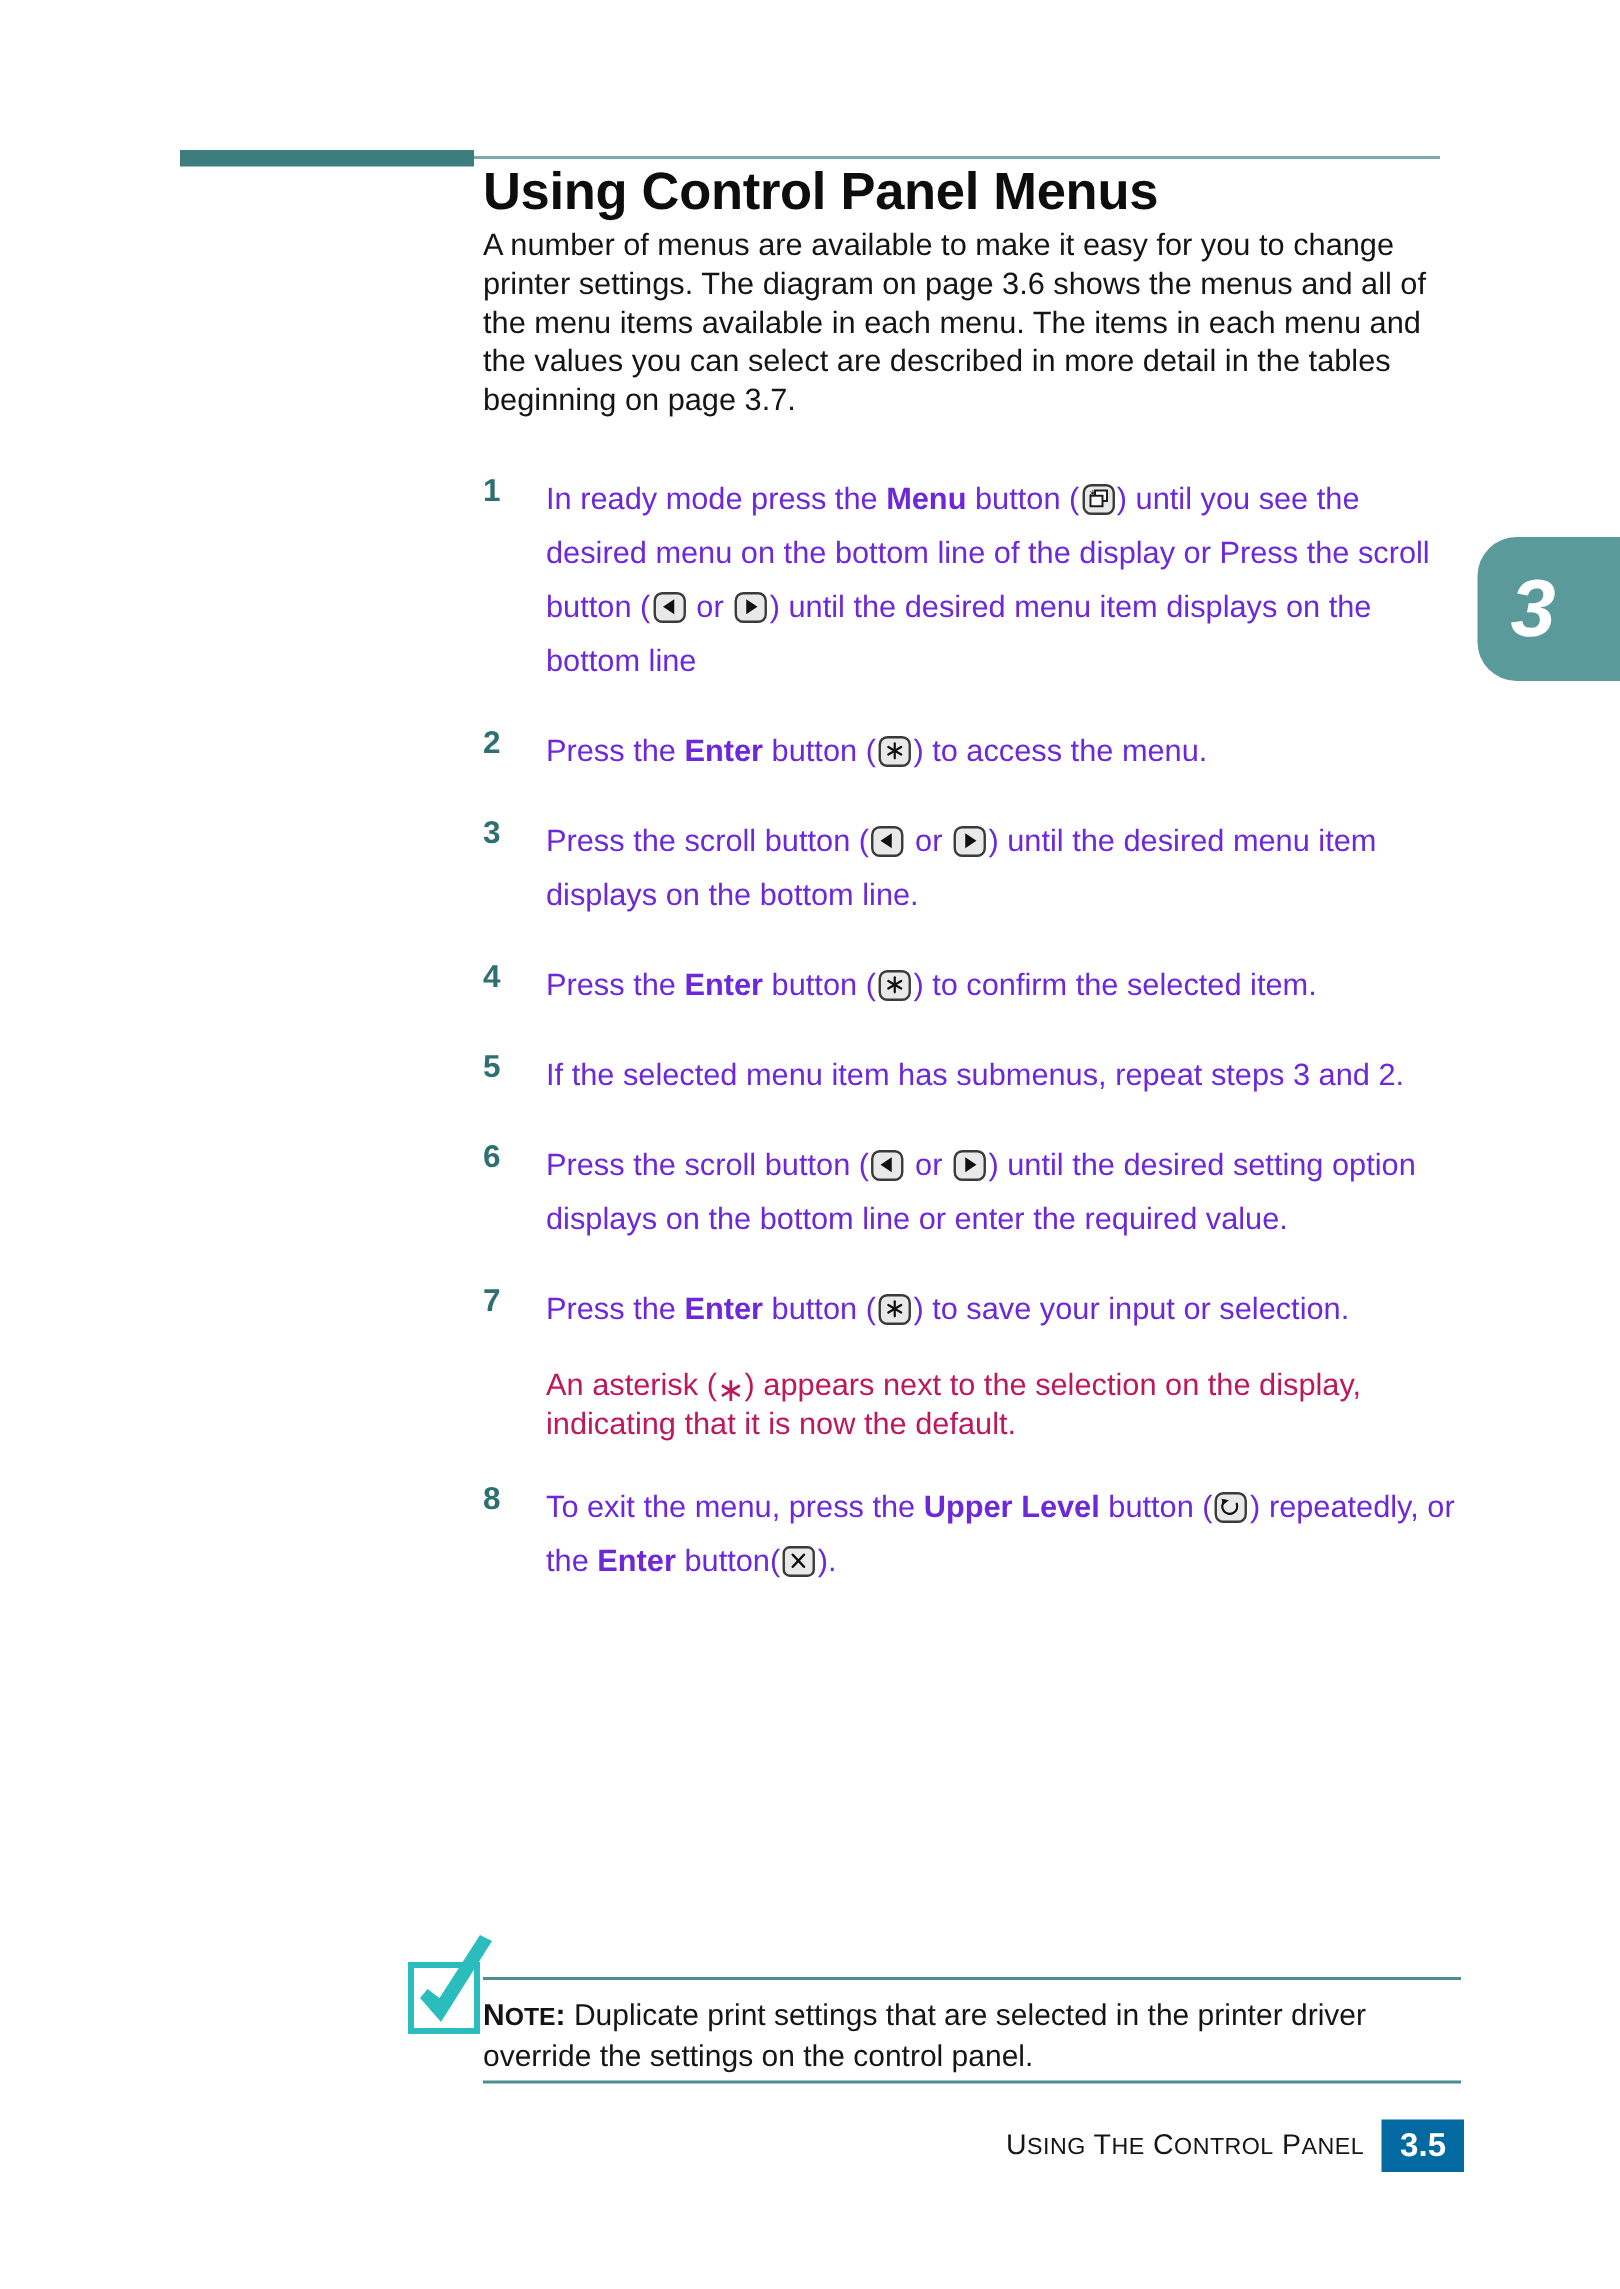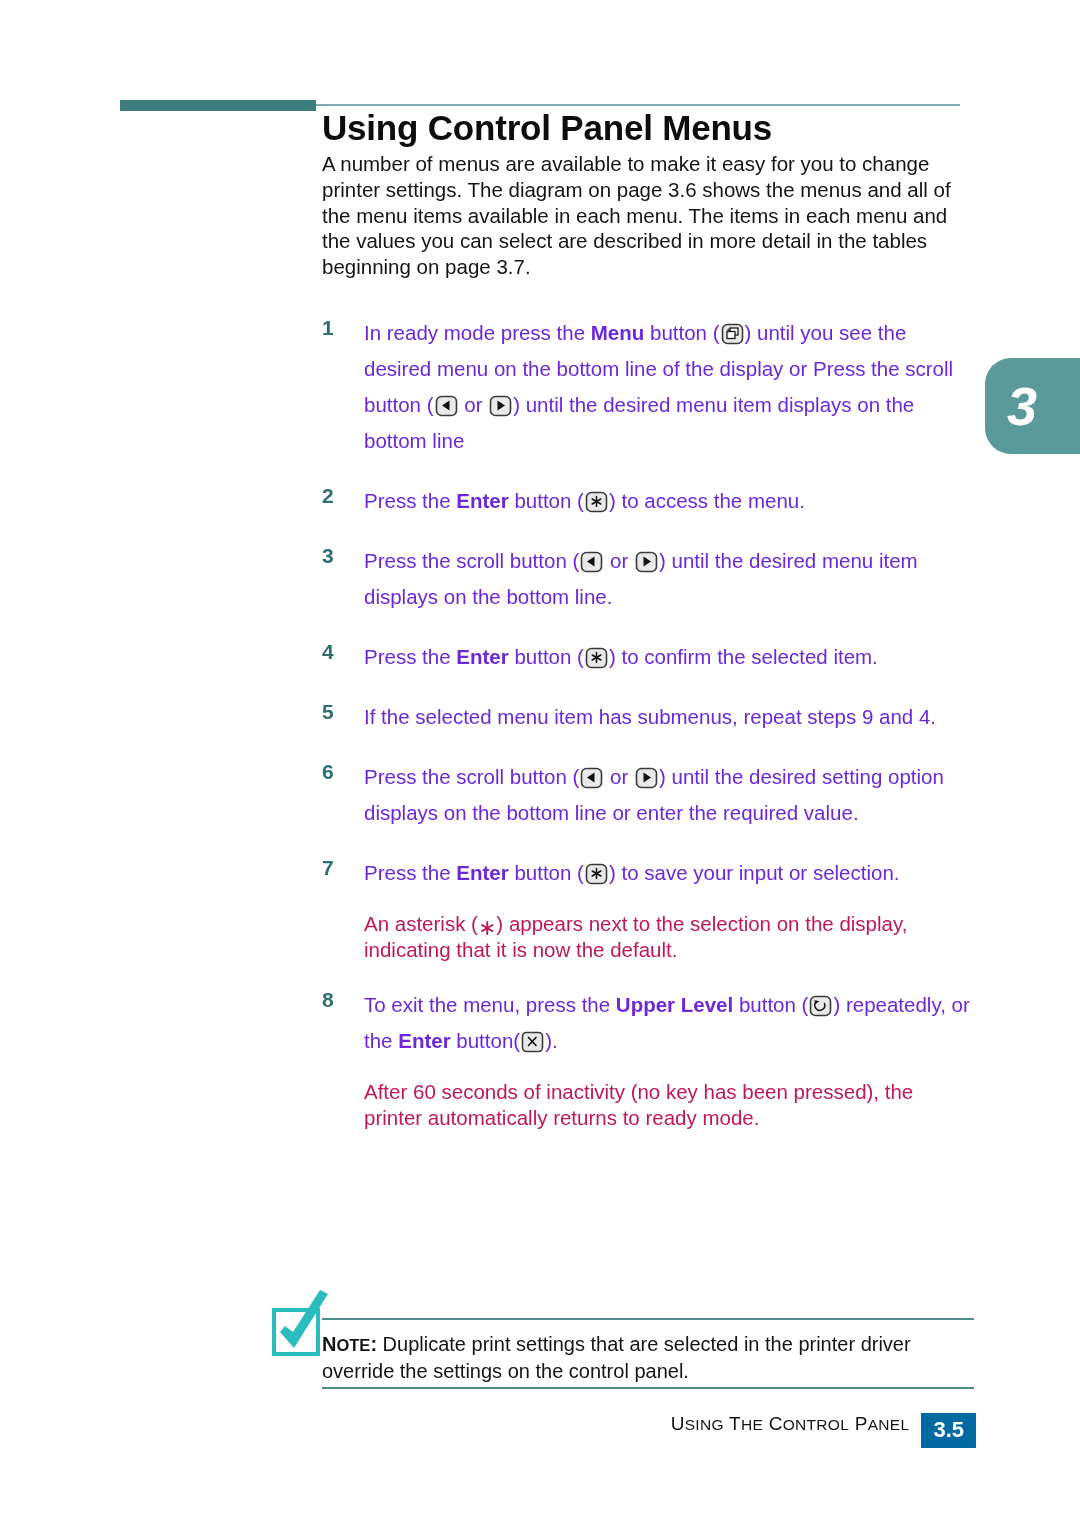--- a/index.html
+++ b/index.html
@@ -201,21 +201,21 @@
     left: 0;
     top: 1413px;
     width: 1080px;
     height: 44px;
   }
   .footer-inner {
     position: absolute;
     right: 104px;
     top: 0;
     display: flex;
-    align-items: flex-start;
+    align-items: center;
     gap: 12px;
   }
   .footer-label {
     font-size: 19px;
     color: #151515;
     letter-spacing: 0.3px;
   }
   .footer-label .sc {
     font-size: 15.5px;
   }
@@ -290,21 +290,21 @@
                 <rect x="1.5" y="1.5" width="20" height="19" rx="5" fill="#e9e9e9" stroke="#3a3a3a" stroke-width="1.6"></rect>
                 <g stroke="#111" stroke-width="1.5" stroke-linecap="round">
                   <line x1="11.5" y1="5.5" x2="11.5" y2="15.5"></line>
                   <line x1="7.2" y1="8" x2="15.8" y2="13"></line>
                   <line x1="15.8" y1="8" x2="7.2" y2="13"></line>
                 </g>
               </svg></span>) to confirm the selected item.</div>
         </div>
         <div class="step">
           <div class="step-num">5</div>
-          <div class="step-body">If the selected menu item has submenus, repeat steps 9 and 4.</div>
+          <div class="step-body">If the selected menu item has submenus, repeat steps 3 and 2.</div>
         </div>
         <div class="step">
           <div class="step-num">6</div>
           <div class="step-body">Press the scroll button (<span class="key"><svg width="23" height="22" viewBox="0 0 23 22">
                 <rect x="1.5" y="1.5" width="20" height="19" rx="5" fill="#e9e9e9" stroke="#3a3a3a" stroke-width="1.6"></rect>
                 <polygon points="14.5,5.5 14.5,15.5 7,10.5" fill="#111"></polygon>
               </svg></span> or <span class="key"><svg width="23" height="22" viewBox="0 0 23 22">
                 <rect x="1.5" y="1.5" width="20" height="19" rx="5" fill="#e9e9e9" stroke="#3a3a3a" stroke-width="1.6"></rect>
                 <polygon points="8.5,5.5 8.5,15.5 16,10.5" fill="#111"></polygon>
               </svg></span>) until the desired setting option displays on the bottom line or enter the required value.</div>
@@ -328,21 +328,20 @@
                 <path d="M7.5 6.5 A5 5 0 1 0 15.5 8.5" fill="none" stroke="#111" stroke-width="1.5" stroke-linecap="round"></path>
                 <polygon points="5.3,5.2 10.3,6.2 6.4,9.3" fill="#111"></polygon>
               </svg></span>) repeatedly, or the <b>Enter</b> button(<span class="key"><svg width="23" height="22" viewBox="0 0 23 22">
                 <rect x="1.5" y="1.5" width="20" height="19" rx="4" fill="#e9e9e9" stroke="#3a3a3a" stroke-width="1.6"></rect>
                 <g stroke="#111" stroke-width="1.7" stroke-linecap="round">
                   <line x1="7.5" y1="6.5" x2="15" y2="14.5"></line>
                   <line x1="15" y1="6.5" x2="7.5" y2="14.5"></line>
                 </g>
               </svg></span>).</div>
         </div>
-        <div class="sub-para">After 60 seconds of inactivity (no key has been pressed), the printer automatically returns to ready mode.</div>
       </div>
   </div>
 
   <div class="note-check">
     <svg width="66" height="72" viewBox="0 0 66 72">
       <rect x="6" y="22" width="44" height="44" fill="#ffffff" stroke="#2bbdbd" stroke-width="4"></rect>
       <path d="M12 44 L26 60 L60 6 L52 2 L25 44 L17 38 Z" fill="#2bbdbd"></path>
     </svg>
   </div>
 

